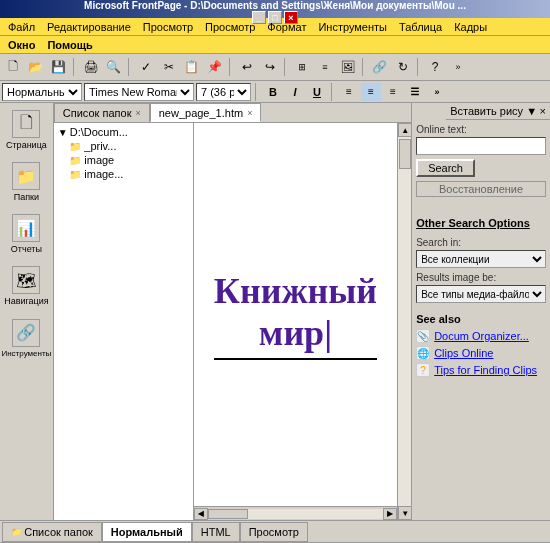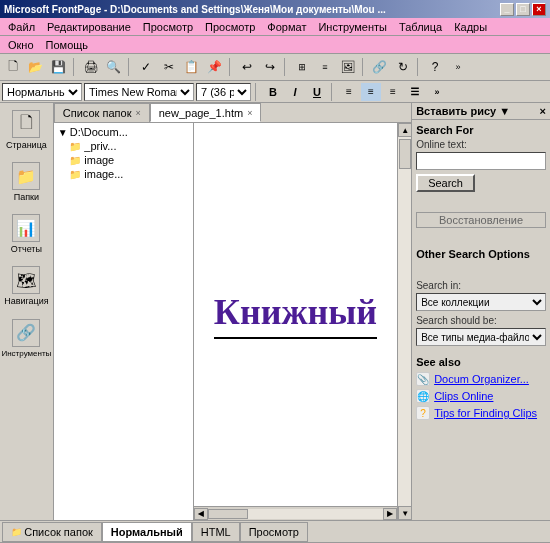--- a/index.html
+++ b/index.html
@@ -9,36 +9,37 @@
     .title-bar {
       background: linear-gradient(to right, #0a246a, #a6b4d7);
       color: white;
       height: 18px;
       display: flex;
       align-items: center;
       justify-content: space-between;
       padding: 0 4px;
       font-size: 11px;
       font-weight: bold;
+      flex-direction: column;
     }
     .title-bar-controls { display: flex; gap: 2px; }
     .title-btn {
       width: 14px; height: 13px;
       background: #d4d0c8;
       border: 1px solid #888;
       border-top-color: #fff;
       border-left-color: #fff;
       font-size: 9px;
       display: flex; align-items: center; justify-content: center;
       cursor: pointer;
     }
 
     
     .menu-bar {
-      background: #f9a8d4;
+      background: #fde047;
       height: 18px;
       display: flex;
       align-items: center;
       padding: 0 2px;
       border-bottom: 1px solid #999;
     }
     .menu-item {
       padding: 1px 6px;
       font-size: 11px;
       cursor: pointer;
@@ -236,22 +237,23 @@
       flex-direction: column;
       font-size: 11px;
     }
     .right-panel-header {
       background: #d4d0c8;
       border-bottom: 1px solid #999;
       padding: 2px 4px;
       display: flex;
       align-items: center;
       justify-content: space-between;
-      font-weight: bold;
-      font-size: 11px;
+      font-weight: normal;
+      font-size: 11px;
+      margin-left: 34px;
     }
     .right-panel-content {
       padding: 4px;
       flex: 1;
       overflow: hidden;
     }
     .panel-section-title {
       font-weight: bold;
       margin-bottom: 3px;
     }
@@ -271,36 +273,37 @@
       background: #d4d0c8;
       border: 2px solid;
       border-top-color: #fff;
       border-left-color: #fff;
       border-right-color: #555;
       border-bottom-color: #555;
       padding: 1px 10px;
       font-size: 11px;
       cursor: pointer;
       display: block;
-      margin-bottom: 20px;
+      margin-bottom: 4px;
     }
     .panel-restore-btn {
       background: #d4d0c8;
       border: 1px solid #999;
       padding: 1px 4px;
       font-size: 11px;
       cursor: pointer;
       width: 100%;
       color: #666;
       margin-bottom: 20px;
     }
     .panel-section-other {
       font-weight: bold;
-      margin-bottom: 20px;
+      margin-bottom: 8px;
       color: #000;
+      text-decoration: underline;
     }
     .panel-select {
       width: 100%;
       height: 18px;
       font-size: 10px;
       margin-bottom: 4px;
       border: 1px inset #999;
     }
     .see-also {
       margin-top: 6px;
@@ -399,21 +402,21 @@
 <div class="menu-bar">
   <span class="menu-item">Файл</span>
   <span class="menu-item">Редактирование</span>
   <span class="menu-item">Просмотр</span>
   <span class="menu-item">Просмотр</span>
   <span class="menu-item">Формат</span>
   <span class="menu-item">Инструменты</span>
   <span class="menu-item">Таблица</span>
   <span class="menu-item">Кадры</span>
 </div>
-<div class="menu-bar" style="border-top:none;">
+<div class="menu-bar" style="border-top:none;font-weight:bold;">
   <span class="menu-item">Окно</span>
   <span class="menu-item">Помощь</span>
 </div>
 
 <div class="toolbar-area">
   <div class="toolbar-row">
     <div class="tb-btn">🗋</div>
     <div class="tb-btn">📂</div>
     <div class="tb-btn">💾</div>
     <div class="tb-separator"></div>
@@ -519,20 +522,21 @@
           <span class="tree-folder">📁</span>
           <span>image...</span>
         </div>
       </div>
 
       <div style="display:flex;flex:1;overflow:hidden;">
         <div class="editor-panel">
           <div class="editor-content">
             <div class="editor-text-block">
               <div>Книжный</div>
+              <div>мир|</div>
             </div>
           </div>
           <div class="scrollbar-h">
             <div style="width:14px;height:12px;background:#d4d0c8;border:1px solid #999;display:flex;align-items:center;justify-content:center;font-size:8px;cursor:pointer;">◀</div>
             <div style="flex:1;background:#e8e4dc;height:10px;">
               <div style="width:40px;height:10px;background:#d4d0c8;border:1px solid #999;"></div>
             </div>
             <div style="width:14px;height:12px;background:#d4d0c8;border:1px solid #999;display:flex;align-items:center;justify-content:center;font-size:8px;cursor:pointer;">▶</div>
           </div>
         </div>
@@ -547,34 +551,33 @@
 
     </div>
   </div>
 
   <div class="right-panel">
     <div class="right-panel-header">
       <span style="font-size:11px;">Вставить рису ▼</span>
       <span style="cursor:pointer;">×</span>
     </div>
     <div class="right-panel-content">
-      <div class="panel-section-title">Search For</div>
       <div class="panel-label">Online text:</div>
       <input type="text" class="panel-input" value="" style="">
       <div class="panel-search-area">
         <button class="panel-search-btn">Search</button>
       </div>
       <button class="panel-restore-btn">Восстановление</button>
 
       <div class="panel-section-other">Other Search Options</div>
       <div class="panel-label">Search in:</div>
       <select class="panel-select">
         <option>Все коллекции</option>
       </select>
-      <div class="panel-label">Search should be:</div>
+      <div class="panel-label">Results image be:</div>
       <select class="panel-select">
         <option>Все типы медиа-файло</option>
       </select>
 
       <div class="see-also">See also</div>
       <div class="see-also-item">
         <div class="see-also-icon" style="background:#eee;border:1px solid #ccc;">📎</div>
         <span class="see-also-link">Docum Organizer...</span>
       </div>
       <div class="see-also-item">

